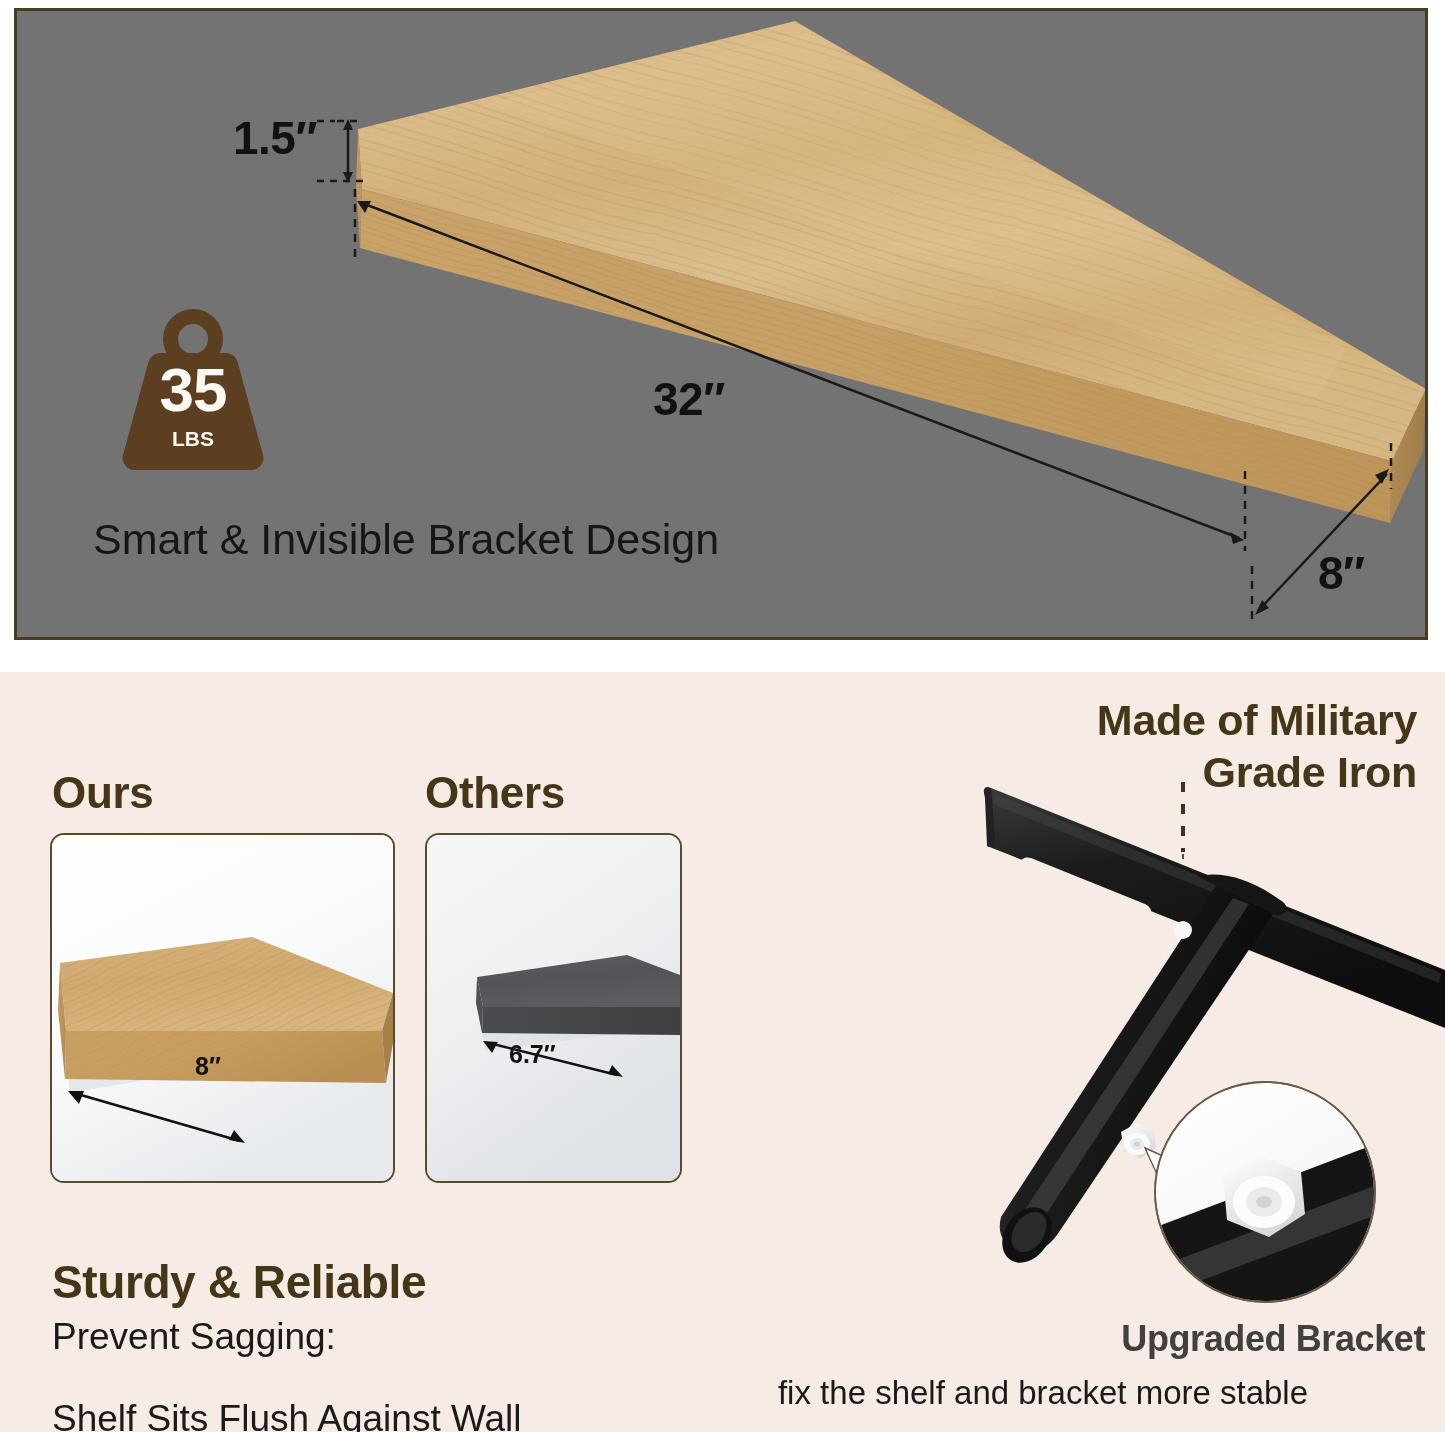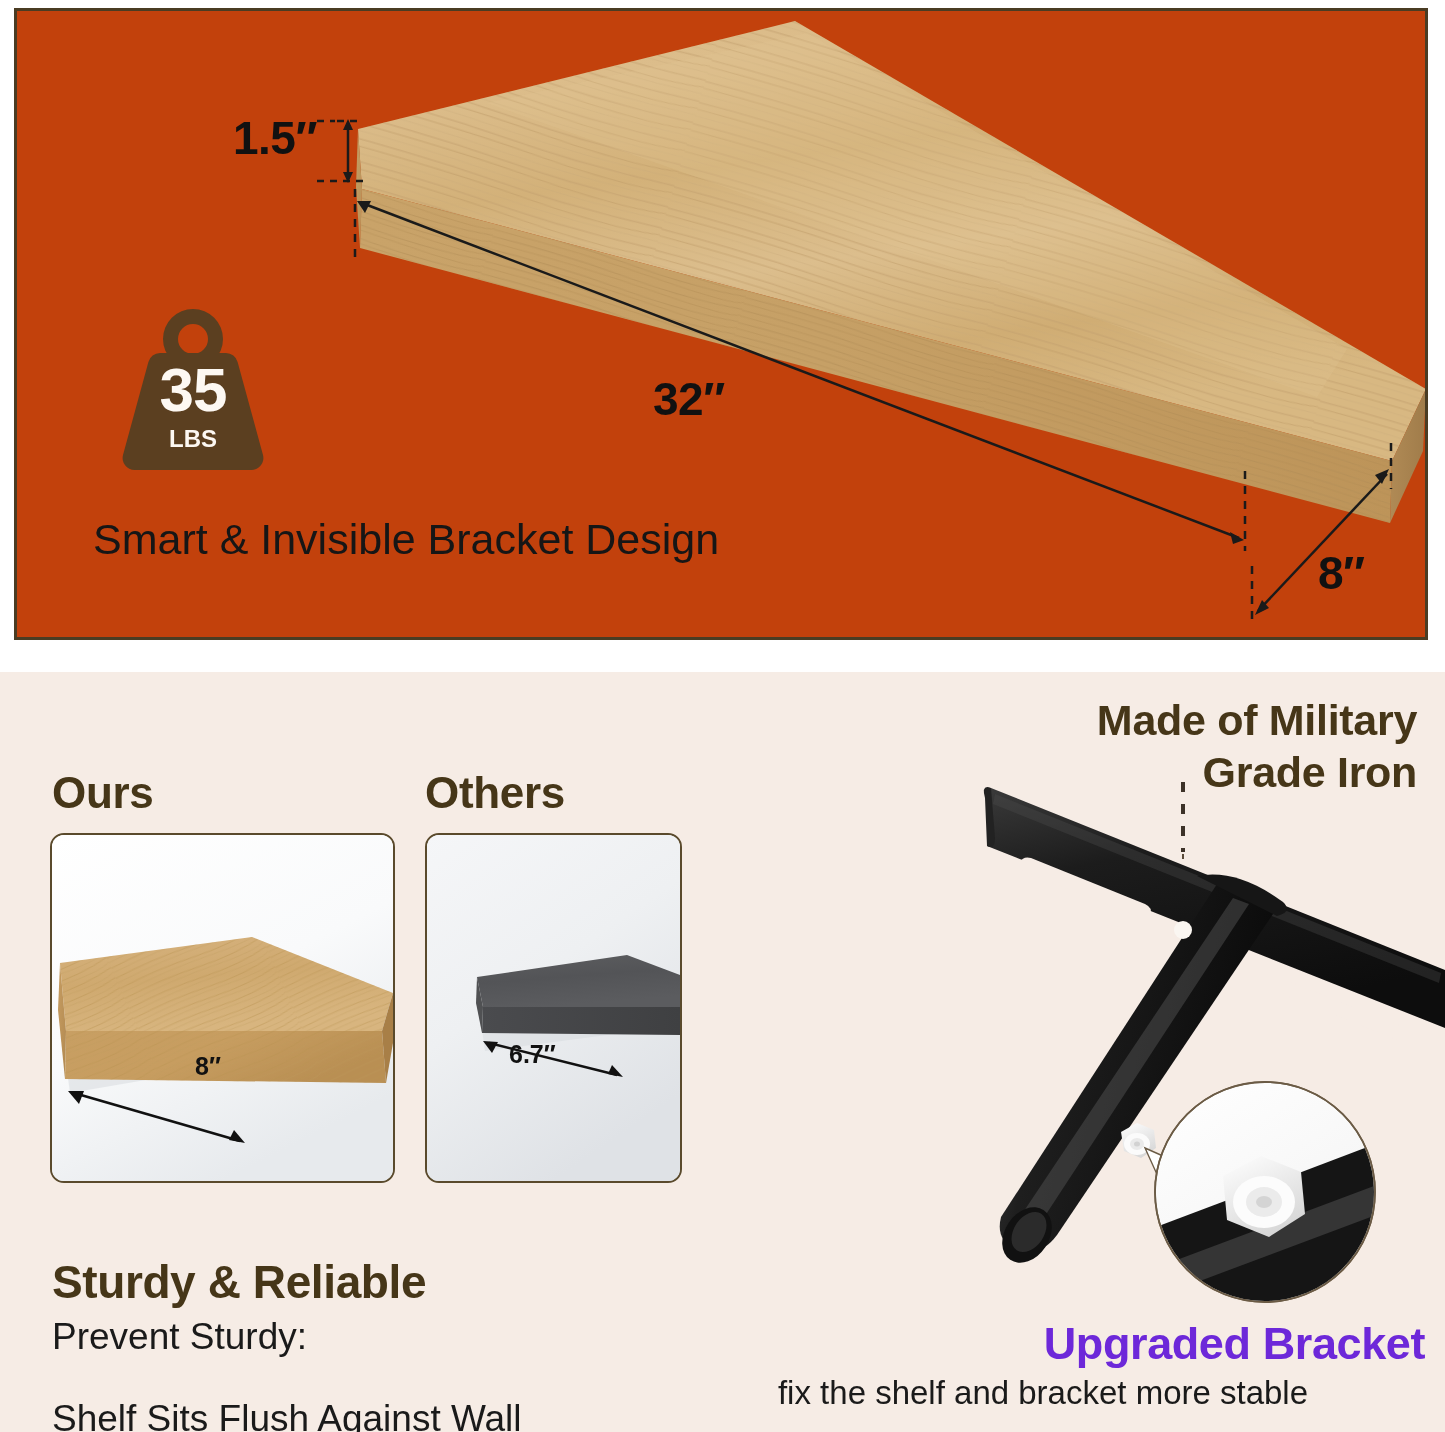--- a/index.html
+++ b/index.html
@@ -6,21 +6,21 @@
   body{
     width:1445px;height:1432px;
     background:#ffffff;
     font-family:"Liberation Sans","DejaVu Sans",sans-serif;
     overflow:hidden;position:relative;
   }
 
   
   #top-panel{
     position:absolute;left:14px;top:8px;width:1414px;height:632px;
-    background:#c2410c;
+    background:#737373;
     border:3px solid #4a3c23;
     box-sizing:border-box;
     overflow:hidden;
   }
 
   
   #shelf-3d{
     position:absolute;left:0;top:0;width:1414px;height:632px;
     pointer-events:none;
   }
@@ -40,21 +40,21 @@
   #weight-badge{
     position:absolute;left:96px;top:294px;width:160px;height:172px;
   }
   #weight-num{
     position:absolute;left:0;top:54px;width:160px;
     text-align:center;color:#fdf8f2;font-size:62px;font-weight:bold;
     letter-spacing:-1px;line-height:62px;
   }
   #weight-unit{
     position:absolute;left:0;top:118px;width:160px;
-    text-align:center;color:#fdf8f2;font-size:24px;font-weight:bold;
+    text-align:center;color:#fdf8f2;font-size:21px;font-weight:bold;
     letter-spacing:0px;line-height:32px;
   }
 
   
   #headline{
     position:absolute;left:68px;top:498px;width:820px;
     font-size:43px;line-height:1.42;color:#161616;font-weight:normal;margin-left:8px;
   }
 
   
@@ -98,21 +98,21 @@
   }
 
   
   #iron-title{
     position:absolute;right:28px;top:694px;width:640px;text-align:right;
     font-size:43px;line-height:1.22;font-weight:bold;color:#463618;
     letter-spacing:-0.3px;
   }
   #bracket-title{
     position:absolute;right:20px;top:1318px;width:700px;text-align:right;
-    font-size:45px;font-weight:bold;color:#6d28d9;letter-spacing:-0.4px;
+    font-size:36px;font-weight:bold;color:#404040;letter-spacing:-0.4px;
   }
   #bracket-sub{
     position:absolute;right:22px;top:1374px;width:760px;text-align:center;
     font-size:33px;color:#1a1a1a;
   }
 
   
   #bracket-art{
     position:absolute;left:845px;top:780px;width:600px;height:530px;
   }
@@ -296,21 +296,21 @@
     <polygon points="56,172 253,172 253,200 55,198" fill="url(#gFront)"></polygon>
 
     <line x1="62" y1="208" x2="190" y2="240" stroke="#111" stroke-width="2.4"></line>
     <polygon points="56,206 71,207 65,218" fill="#111"></polygon>
     <polygon points="196,242 181,239 185,230" fill="#111"></polygon>
   </svg>
 </div>
 <div class="box-dim" id="others-dim">6.7″</div>
 
 <div id="sturdy-title">Sturdy &amp; Reliable</div>
-<div id="sturdy-l1">Prevent Sturdy:</div>
+<div id="sturdy-l1">Prevent Sagging:</div>
 <div id="sturdy-l2">Shelf Sits Flush Against Wall</div>
 
 <div id="iron-title">
   <div>Made of Military</div>
   <div>Grade Iron</div>
 </div>
 
 <svg id="bracket-art" viewBox="0 0 600 530">
   <defs>
     <linearGradient id="plateG" x1="0" y1="0" x2="0.4" y2="1">

